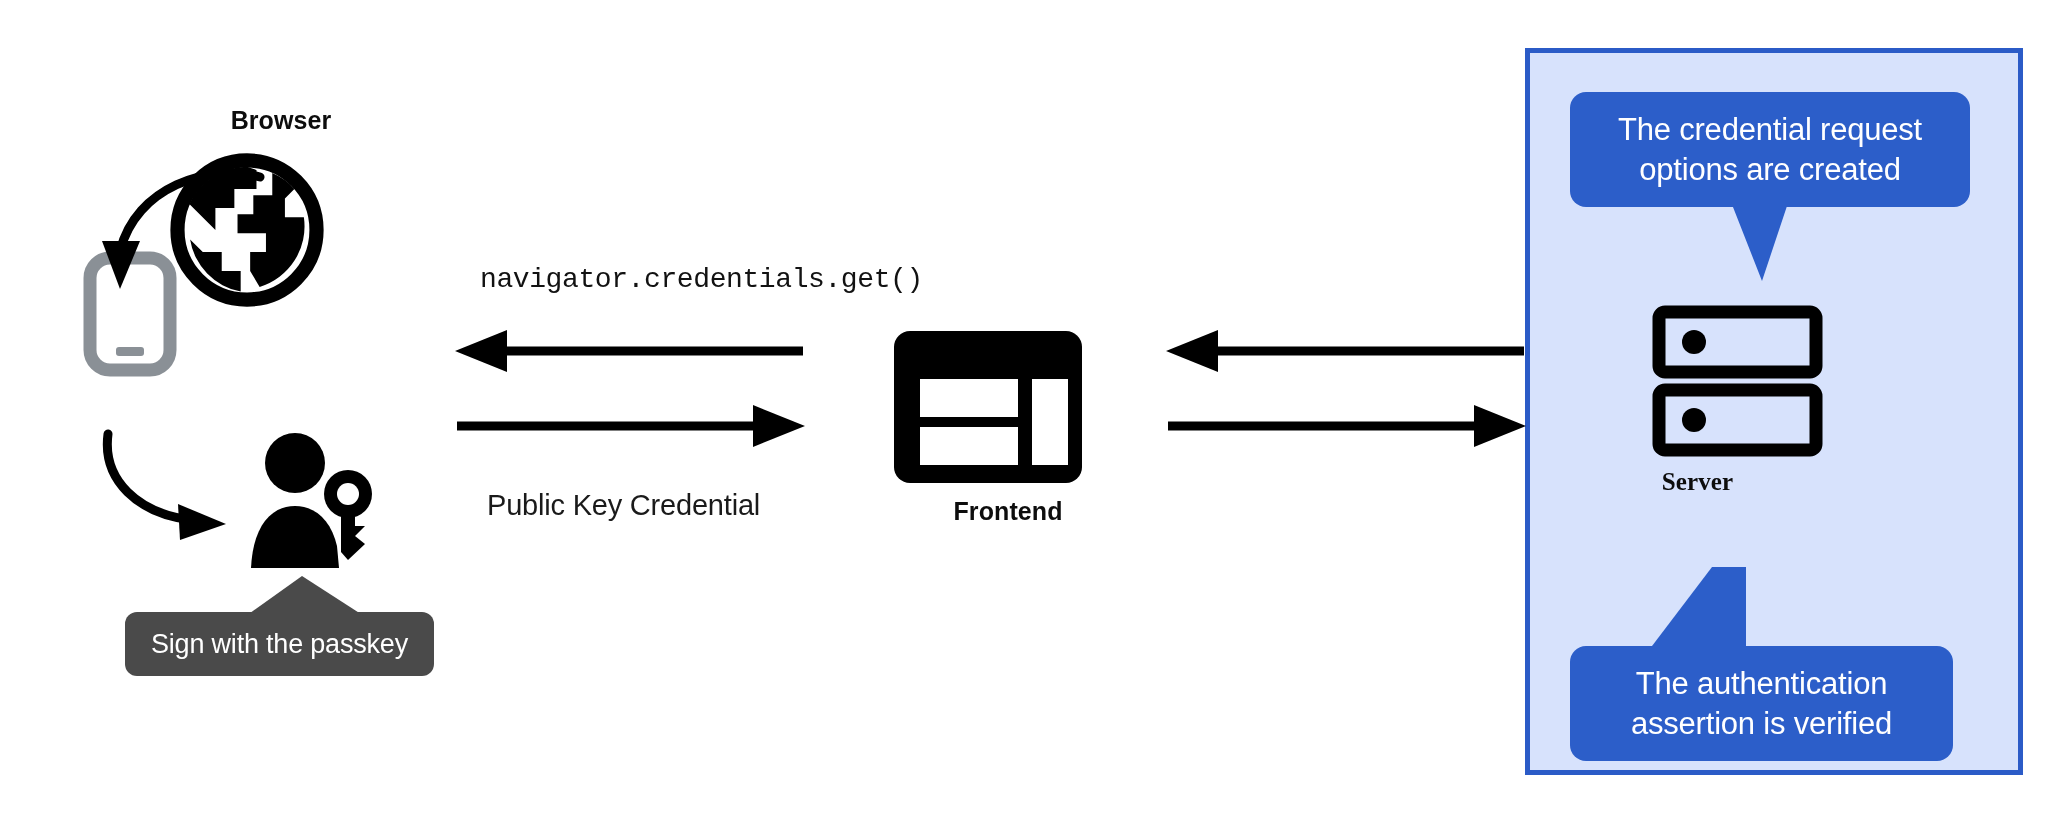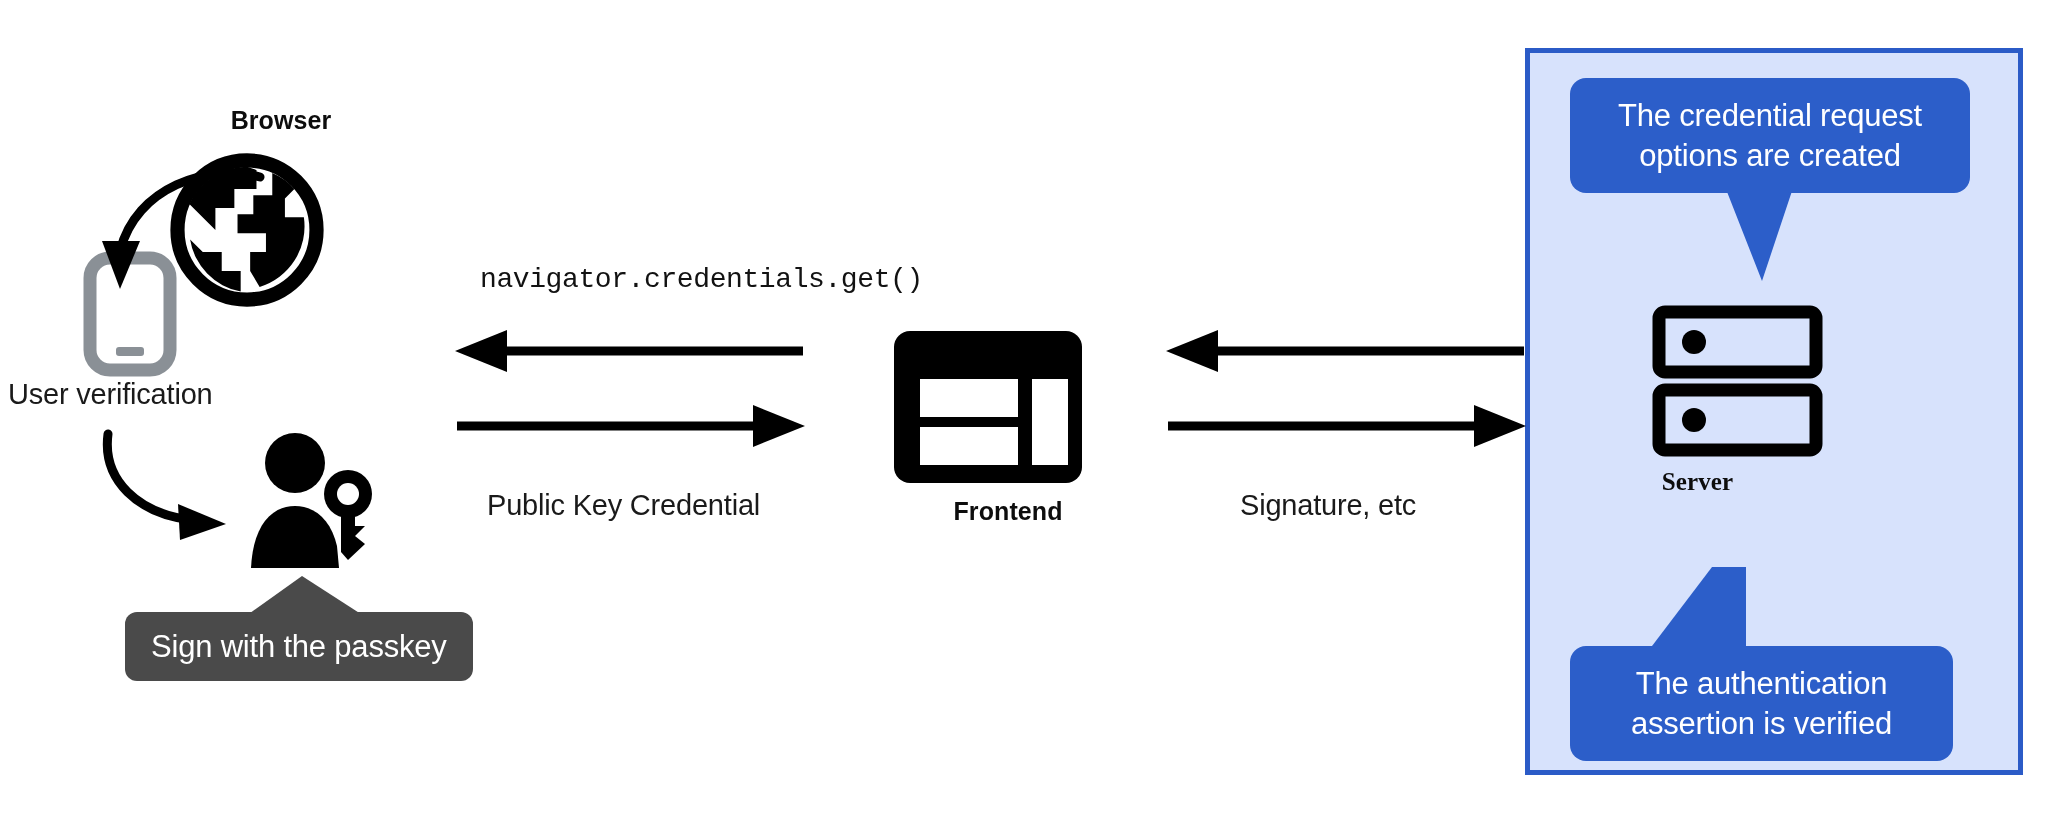--- a/index.html
+++ b/index.html
@@ -70,21 +70,21 @@
     box-sizing: border-box;
     white-space: pre-line;
     letter-spacing: -0.2px;
   }
 
   
   #passkey-tooltip {
     background: #4a4a4a;
     border-radius: 12px;
     color: #ffffff;
-    font-size: 31px;
+    font-size: 27px;
     line-height: 1.2;
     text-align: center;
     padding: 16px 26px;
     box-sizing: border-box;
     white-space: nowrap;
     letter-spacing: -0.2px;
   }
 
   svg { display: block; overflow: visible; }
 </style>
@@ -133,21 +133,20 @@
     </svg>
   </div>
 
   <div class="abs" style="left:100px; top:428px;">
     <svg width="180" height="120" viewBox="0 0 180 120" aria-hidden="true">
       <path d="M8,6 C2,52 38,86 92,92" fill="none" stroke="#000" stroke-width="9" stroke-linecap="round"></path>
       <path d="M126,96 L78,76 L80,112 Z" fill="#000"></path>
     </svg>
   </div>
 
-  <div class="abs label" style="left:8px; top:375px;">User verification</div>
 
   <div class="abs" style="left:249px; top:430px;">
     <svg width="130" height="140" viewBox="0 0 130 140" aria-hidden="true">
 
       <circle cx="46" cy="33" r="30" fill="#000"></circle>
 
       <path d="M2,138 C4,96 22,76 46,76 C66,76 82,90 88,116 L90,138 Z" fill="#000"></path>
 
       <circle cx="99" cy="64" r="24" fill="#000"></circle>
       <circle cx="99" cy="64" r="11" fill="#fff"></circle>
@@ -199,28 +198,27 @@
     </svg>
   </div>
 
   <div class="abs" style="left:1166px; top:405px;">
     <svg width="360" height="42" viewBox="0 0 360 42" aria-hidden="true">
       <line x1="2" y1="21" x2="312" y2="21" stroke="#000" stroke-width="9"></line>
       <path d="M360,21 L308,0 L308,42 Z" fill="#000"></path>
     </svg>
   </div>
 
-  <div class="abs label" style="left:1240px; top:486px;">Signature, etc</div>
 
   <div class="abs" style="left:1610px; top:173px; z-index:4;">
     <svg width="200" height="110" viewBox="0 0 200 110" aria-hidden="true">
       <path d="M0,0 L188,0 L152,108 L112,6 Z" fill="#2c5ec9"></path>
     </svg>
   </div>
-  <div class="abs callout" style="left:1570px; top:78px; width:400px; z-index:5;">The credential request
+  <div class="abs callout" style="left:1570px; top:92px; width:400px; z-index:5;">The credential request
 options are created</div>
 
   <div class="abs" style="left:1652px; top:306px;">
     <svg width="171" height="150" viewBox="0 0 171 150" aria-hidden="true">
       <rect x="7" y="6" width="157" height="60" rx="6" ry="6" fill="none" stroke="#000" stroke-width="13"></rect>
       <circle cx="42" cy="36" r="12" fill="#000"></circle>
       <rect x="7" y="84" width="157" height="60" rx="6" ry="6" fill="none" stroke="#000" stroke-width="13"></rect>
       <circle cx="42" cy="114" r="12" fill="#000"></circle>
     </svg>
   </div>

